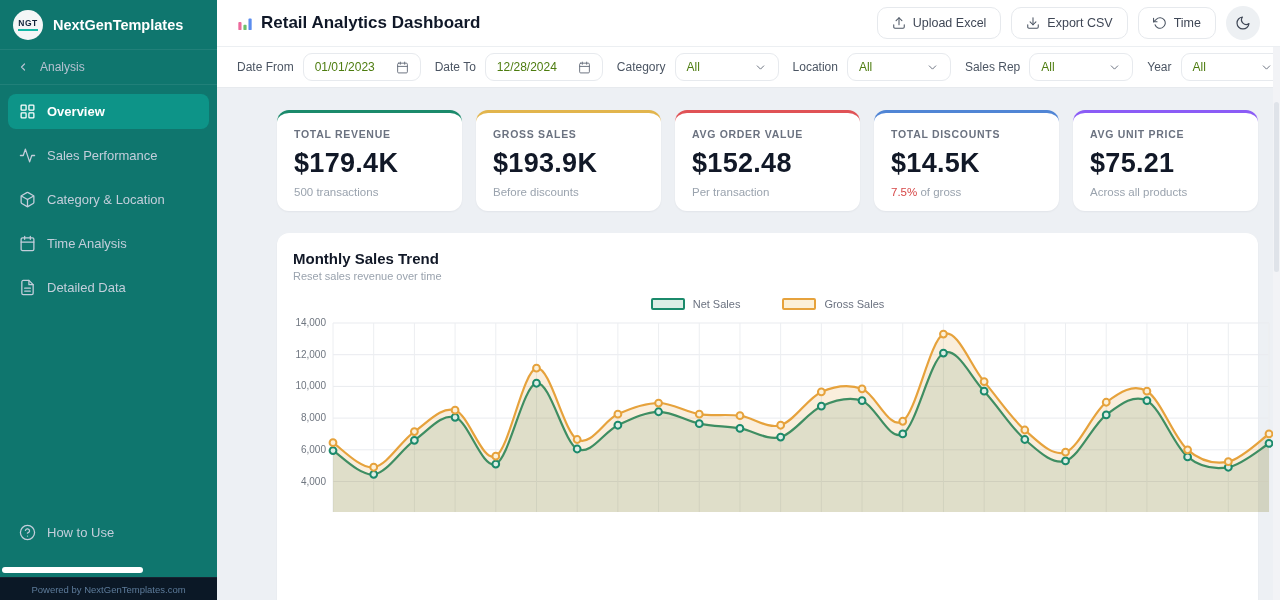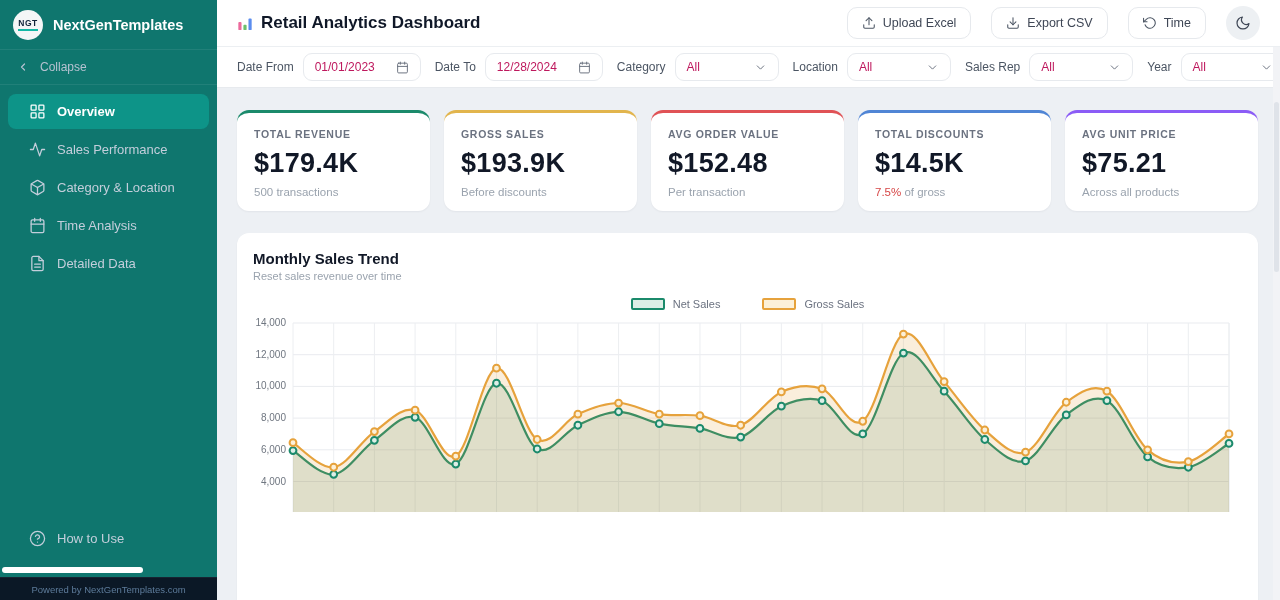--- a/index.html
+++ b/index.html
@@ -8,49 +8,49 @@
 
   
   .sidebar { width:217px; flex:none; background:#0f766e; color:#c3cedb; display:flex; flex-direction:column; position:relative; }
   .sb-brand { display:flex; align-items:center; gap:10px; height:50px; padding:0 13px; border-bottom:1px solid rgba(255,255,255,.08); }
   .logo-circle { width:30px; height:30px; border-radius:50%; background:#f4f6f7; color:#10243a; display:flex; align-items:center; justify-content:center; font-size:8.5px; font-weight:bold; letter-spacing:.5px; flex:none; }
   .logo-circle span { border-bottom:2px solid #14b8a6; padding-bottom:1px; }
   .brand-name { color:#ffffff; font-weight:700; font-size:14.5px; }
   .sb-collapse { display:flex; align-items:center; gap:11px; height:35px; padding:0 17px; font-size:12px; color:#b6c2d1; border-bottom:1px solid rgba(255,255,255,.08); cursor:pointer; }
   .sb-collapse svg { width:12px; height:12px; stroke:#b6c2d1; }
   .sb-nav { padding:9px 8px; }
-  .nav-item { display:flex; align-items:center; gap:11px; padding:9px 21px; border-radius:8px; font-size:13px; color:#c3cedb; margin-bottom:3px; cursor:pointer; }
+  .nav-item { display:flex; align-items:center; gap:11px; padding:9px 11px; border-radius:8px; font-size:13px; color:#c3cedb; margin-bottom:9px; cursor:pointer; }
   .nav-item.active { background:#0d9488; color:#fff; font-weight:600; }
   .nav-item svg { width:17px; height:17px; flex:none; }
   .sb-spacer { flex:1; }
   .sb-help { padding:0 8px 18px; }
   .sb-scrollbar { position:absolute; left:2px; bottom:27px; width:141px; height:6px; border-radius:3px; background:#ffffff; }
   .sb-footer { height:23px; background:#0b1826; border-top:1px solid rgba(255,255,255,.05); display:flex; align-items:center; justify-content:center; font-size:9.5px; color:#5d7b9a; }
 
   
   .main { flex:1; display:flex; flex-direction:column; min-width:0; position:relative; }
   .header { height:47px; flex:none; background:#fff; border-bottom:1px solid #eceff2; display:flex; align-items:center; justify-content:space-between; padding:0 20px; }
   .page-title { display:flex; align-items:center; gap:8px; font-size:17px; font-weight:700; color:#101828; }
-  .hdr-actions { display:flex; align-items:center; gap:20px; }
+  .hdr-actions { display:flex; align-items:center; gap:10px; }
   .btn { display:flex; align-items:center; gap:7px; background:#fff; border:1px solid #e6e9ed; border-radius:10px; padding:8px 14px; font-size:12.5px; color:#3f4756; cursor:pointer; }
   .btn svg { width:14px; height:14px; stroke:#4b5563; }
   .theme-btn { width:34px; height:34px; border-radius:50%; background:#edf0f3; border:none; display:flex; align-items:center; justify-content:center; cursor:pointer; }
   .theme-btn svg { width:16px; height:16px; stroke:#3f4756; }
 
   
   .filterbar { height:41px; flex:none; background:#fff; border-bottom:1px solid #e7eaee; display:flex; align-items:center; padding:0 20px; gap:14px; }
   .fgroup { display:flex; align-items:center; gap:9px; }
   .flabel { font-size:12px; color:#4b5563; font-weight:500; white-space:nowrap; }
-  .fctrl { display:flex; align-items:center; justify-content:space-between; border:1px solid #e7eaee; border-radius:9px; padding:6px 11px; font-size:12px; color:#be185d; background:#fff; cursor:pointer; }
+  .fctrl { display:flex; align-items:center; justify-content:space-between; border:1px solid #e7eaee; border-radius:9px; padding:6px 11px; font-size:12px; color:#4d7c0f; background:#fff; cursor:pointer; }
   .fctrl.date { width:118px; }
   .fctrl.select { width:104px; }
   .fctrl svg { width:13px; height:13px; stroke:#6b7280; flex:none; }
 
   
-  .content { flex:1; padding:22px 22px 0 20px; overflow:hidden; }
+  .content { flex:1; padding:22px 22px 0 20px; overflow:hidden;margin-left:40px; }
   .kpi-grid { display:grid; grid-template-columns:repeat(5,1fr); gap:14px; }
   .kpi-card { background:#fff; border-radius:12px; border-top:3px solid #ccc; padding:15px 17px 13px; box-shadow:0 1px 2px rgba(16,24,40,.05); }
   .kpi-label { font-size:10.5px; letter-spacing:.7px; color:#6b7280; font-weight:600; }
   .kpi-value { font-size:27px; font-weight:700; color:#111827; margin:8px 0 7px; letter-spacing:.3px; }
   .kpi-sub { font-size:11.5px; color:#9aa3ae; }
 
   .chart-card { background:#fff; border-radius:12px 12px 0 0; margin-top:22px; padding:17px 16px 0; height:400px; box-shadow:0 1px 2px rgba(16,24,40,.05); }
   .chart-title { font-size:15px; font-weight:700; color:#111827; }
   .chart-sub { font-size:11px; color:#9aa3ae; margin-top:3px; }
   .legend { display:flex; justify-content:center; align-items:center; gap:42px; margin-top:16px; margin-bottom:2px; }
@@ -67,21 +67,21 @@
   <div class="sb-brand">
     <div class="logo-circle">
         <span>NGT</span>
       </div>
     <div class="brand-name">NextGenTemplates</div>
   </div>
   <div class="sb-collapse">
     <svg viewBox="0 0 24 24" fill="none" stroke="currentColor" stroke-width="2.4" stroke-linecap="round" stroke-linejoin="round">
         <polyline points="15 18 9 12 15 6"></polyline>
       </svg>
-    <span>Collapse</span>
+    <span>Analysis</span>
   </div>
   <nav class="sb-nav" id="sb-nav">
       <div class="nav-item active">
         <svg width="17" height="17" viewBox="0 0 24 24" fill="none" stroke="currentColor" stroke-width="1.8" stroke-linecap="round" stroke-linejoin="round">
           <rect x="3" y="3" width="7" height="7" rx="1"></rect>
           <rect x="14" y="3" width="7" height="7" rx="1"></rect>
           <rect x="3" y="14" width="7" height="7" rx="1"></rect>
           <rect x="14" y="14" width="7" height="7" rx="1"></rect>
         </svg>
         <span>Overview</span>

